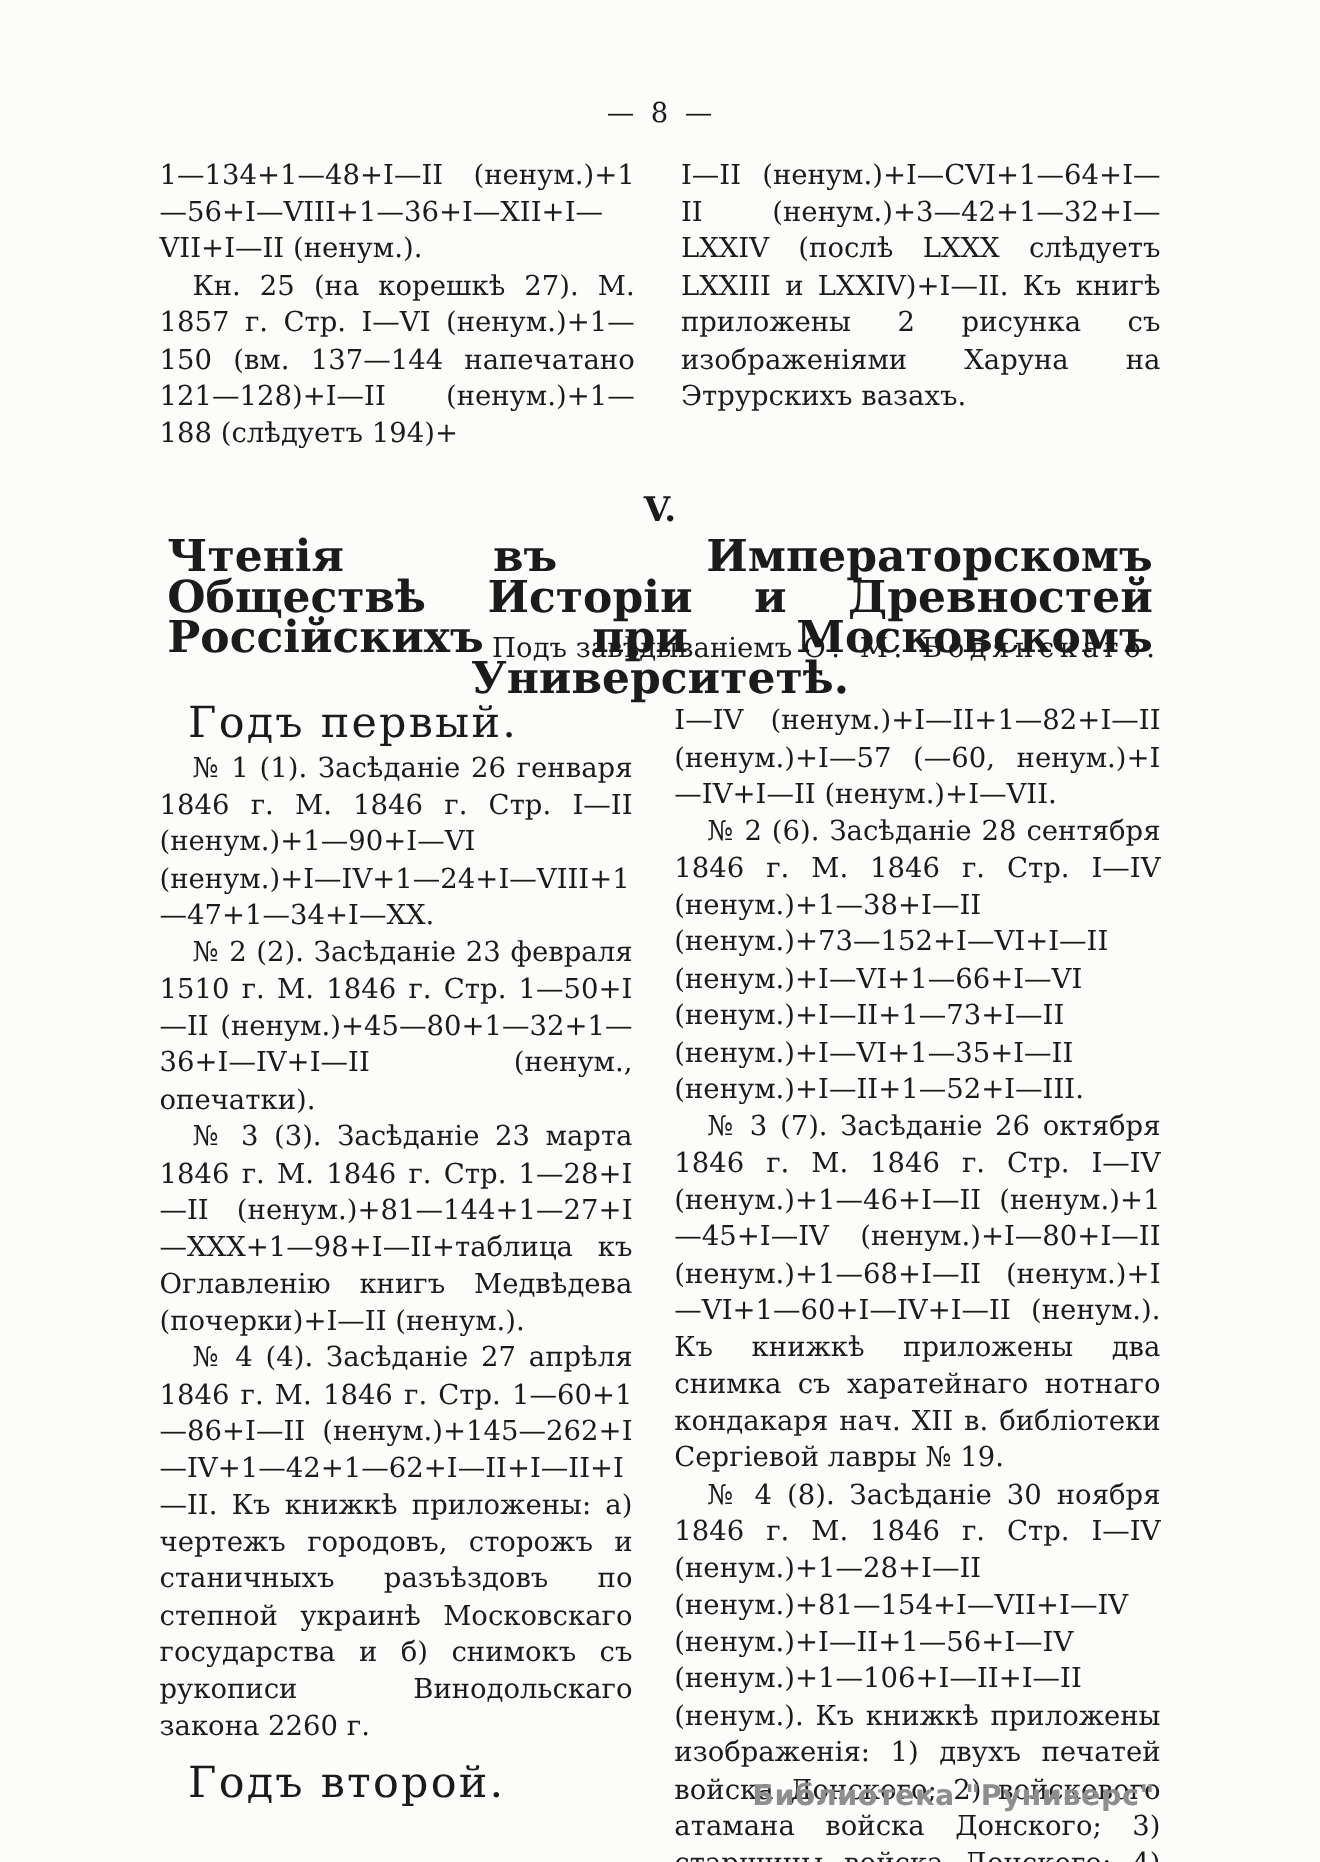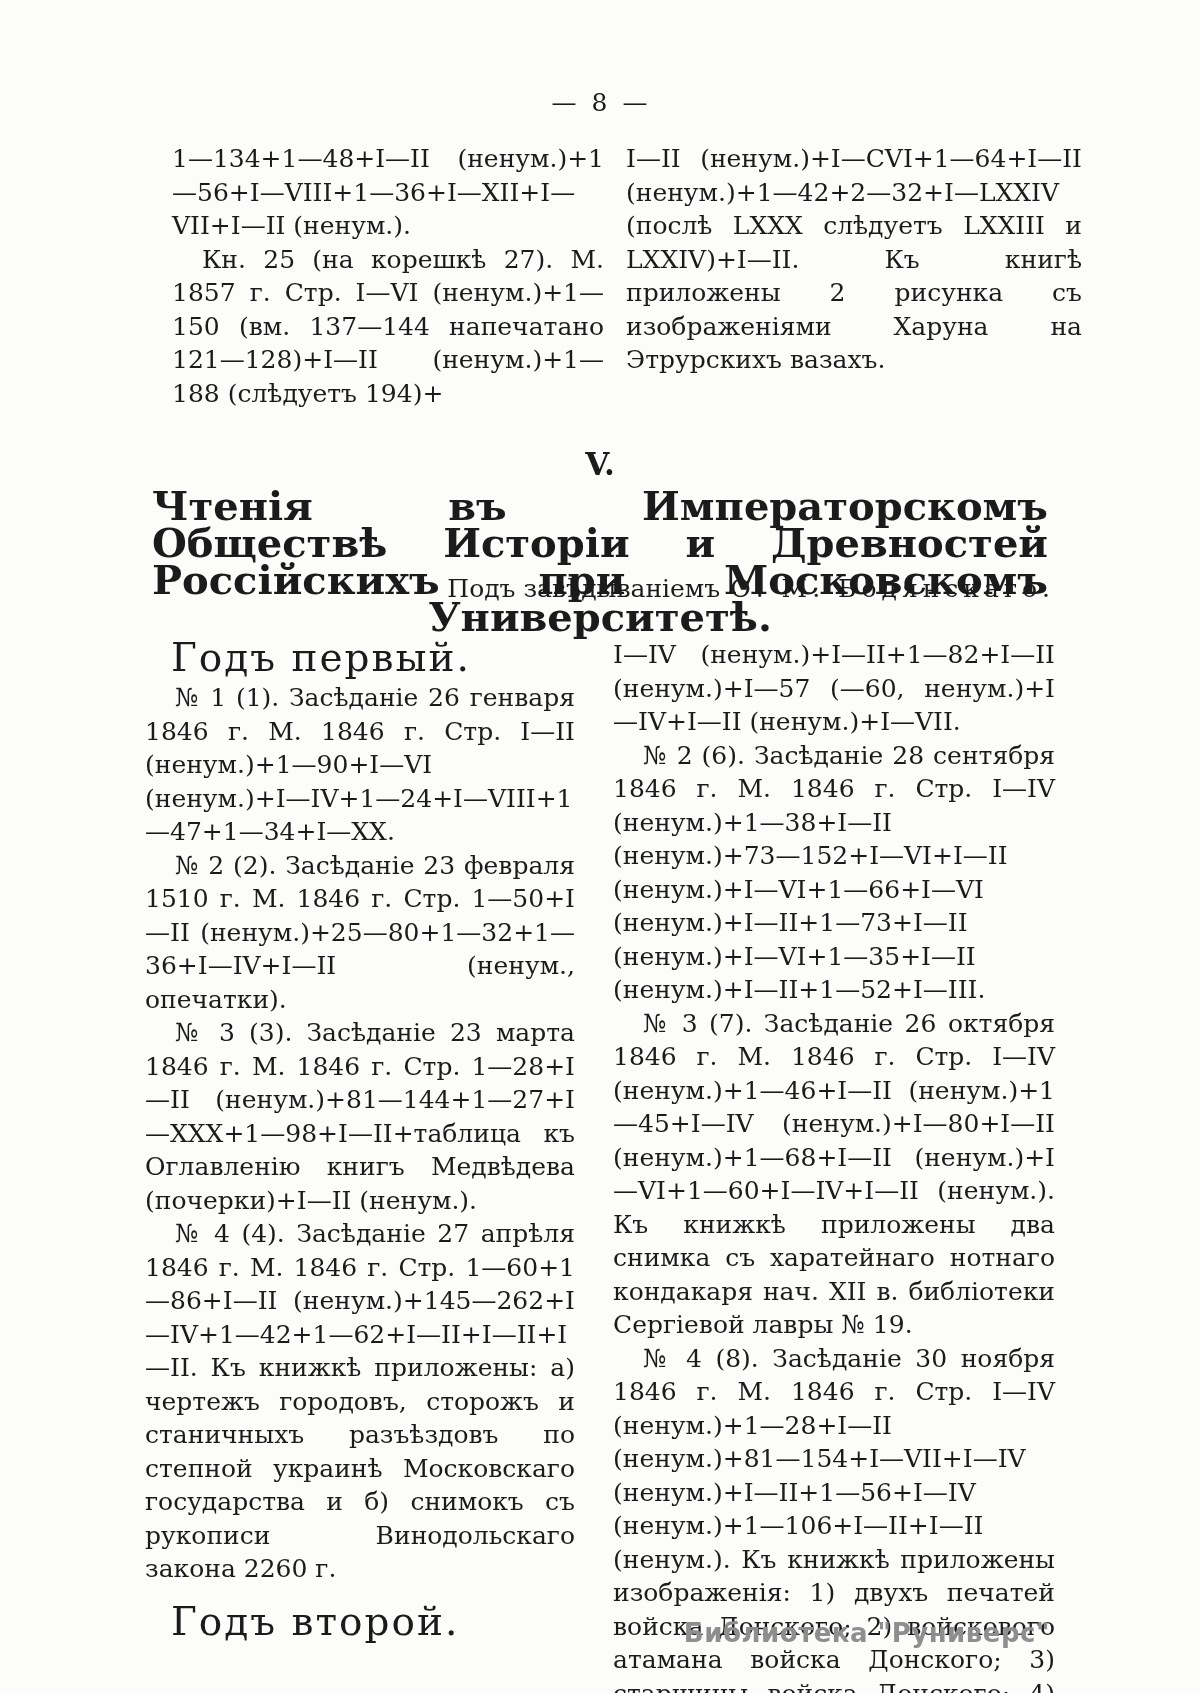--- a/index.html
+++ b/index.html
@@ -16,21 +16,21 @@
     position: absolute;
     top: 88px; left: 145px; width: 910px;
     text-align: center;
     font-size: 25px;
     letter-spacing: 1px;
   }
   .page-number .dash { display: inline-block; margin: 0 14px; }
   .top-columns {
     position: absolute;
     top: 142px; left: 145px; width: 910px;
-    display: flex; gap: 22px; margin-left: 27px;
+    display: flex; gap: 42px;
   }
   .col-l { width: 432px; flex: 0 0 432px; }
   .col-r { flex: 1; }
   p.block {
     margin: 0;
     font-size: 25px;
     line-height: 33.5px;
     text-align: justify;
   }
   p.indent { text-indent: 30px; }
@@ -91,38 +91,38 @@
   <div class="page-number">
     <span class="dash">—</span><span>8</span><span class="dash">—</span>
   </div>
 
   <div class="top-columns">
     <div class="col-l">
       <p class="block">1—134+1—48+I—II (ненум.)+1—56+I—VIII+1—36+I—XII+I—VII+I—II (ненум.).</p>
       <p class="block indent"><b class="lead">Кн. 25</b><span> (на корешкѣ 27). М. 1857 г. Стр. I—VI (ненум.)+1—150 (вм. 137—144 напечатано 121—128)+I—II (ненум.)+1—188 (слѣдуетъ 194)+</span></p>
     </div>
     <div class="col-r">
-      <p class="block">I—II (ненум.)+I—CVI+1—64+I—II (ненум.)+1—42+2—32+I—LXXIV (послѣ LXXX слѣдуетъ LXXIII и LXXIV)+I—II. Къ книгѣ приложены 2 рисунка съ изображеніями Харуна на Этрурскихъ вазахъ.</p>
+      <p class="block">I—II (ненум.)+I—CVI+1—64+I—II (ненум.)+3—42+1—32+I—LXXIV (послѣ LXXX слѣдуетъ LXXIII и LXXIV)+I—II. Къ книгѣ приложены 2 рисунка съ изображеніями Харуна на Этрурскихъ вазахъ.</p>
     </div>
   </div>
 
   <div class="section-number">V.</div>
   <div class="section-title">Чтенія въ Императорскомъ Обществѣ Исторіи и Древностей Россійскихъ при Московскомъ Университетѣ.</div>
   <div class="section-subtitle">
     <span>Подъ завѣдываніемъ</span><span class="subtitle-name">О. М. Бодянскаго.</span>
   </div>
 
   <div class="main-columns">
 
     <div class="col-l">
       <h3 class="year-heading">Годъ первый.</h3>
 
       <p class="block indent"><b class="lead">№ 1 (1). Засѣданіе 26 генваря 1846 г.</b><span> М. 1846 г. Стр. I—II (ненум.)+1—90+I—VI (ненум.)+I—IV+1—24+I—VIII+1—47+1—34+I—XX.</span></p>
 
-      <p class="block indent"><b class="lead">№ 2 (2). Засѣданіе 23 февраля 1510 г.</b><span> М. 1846 г. Стр. 1—50+I—II (ненум.)+25—80+1—32+1—36+I—IV+I—II (ненум., опечатки).</span></p>
+      <p class="block indent"><b class="lead">№ 2 (2). Засѣданіе 23 февраля 1510 г.</b><span> М. 1846 г. Стр. 1—50+I—II (ненум.)+45—80+1—32+1—36+I—IV+I—II (ненум., опечатки).</span></p>
 
       <p class="block indent"><b class="lead">№ 3 (3). Засѣданіе 23 марта 1846 г.</b><span> М. 1846 г. Стр. 1—28+I—II (ненум.)+81—144+1—27+I—XXX+1—98+I—II+таблица къ Оглавленію книгъ Медвѣдева (почерки)+I—II (ненум.).</span></p>
 
       <p class="block indent"><b class="lead">№ 4 (4). Засѣданіе 27 апрѣля 1846 г.</b><span> М. 1846 г. Стр. 1—60+1—86+I—II (ненум.)+145—262+I—IV+1—42+1—62+I—II+I—II+I—II. Къ книжкѣ приложены: а) чертежъ городовъ, сторожъ и станичныхъ разъѣздовъ по степной украинѣ Московскаго государства и б) снимокъ съ рукописи Винодольскаго закона 2260 г.</span></p>
 
       <h3 class="year-heading second">Годъ второй.</h3>
 
     </div>
 
     <div class="col-r">

